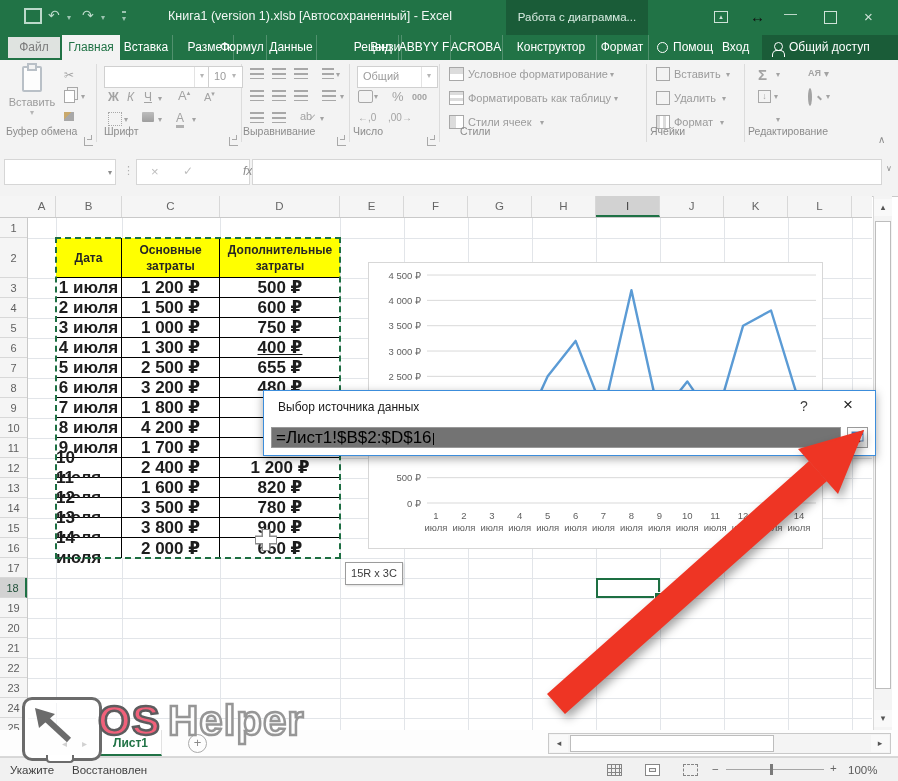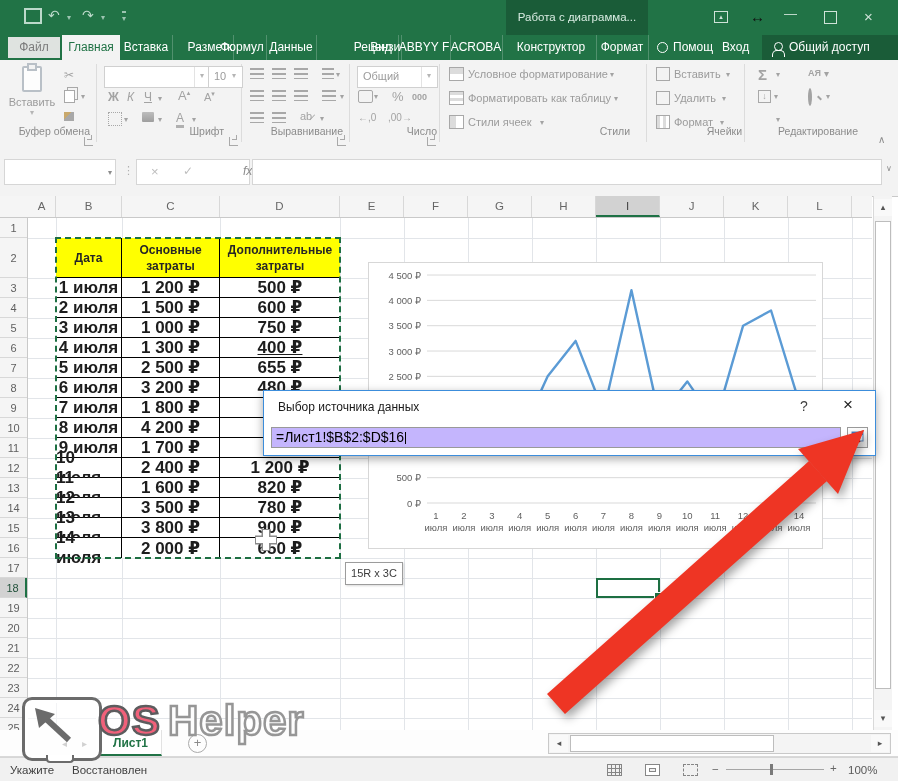--- a/index.html
+++ b/index.html
@@ -19,21 +19,21 @@
   #tabrow{left:0;top:35px;width:898px;height:25px;background:#217346;}
   .rtab{position:absolute;top:0;height:25px;line-height:25px;text-align:center;font-size:12px;color:#fff;
         border-right:1px solid rgba(255,255,255,.22);white-space:nowrap;overflow:hidden;}
   .rtab.active{background:#f3f3f3;color:#217346;border-right:none;}
   #file-tab{left:8px;top:2px;width:52px;height:21px;background:#dfe3e0;color:#7b7b7b;text-align:center;
             line-height:21px;font-size:12px;}
   #share-block{left:762px;top:0;width:136px;height:25px;background:#1a5c38;color:#fff;font-size:12px;line-height:25px;}
   
   #ribbon{left:0;top:60px;width:898px;height:90px;background:#f3f3f3;border-bottom:1px solid #d2d2d2;color:#9b9b9b;}
   .gsep{position:absolute;top:4px;width:1px;height:78px;background:#dcdcdc;}
-  .glabel{position:absolute;top:65px;font-size:10.5px;color:#8c8c8c;text-align:right;white-space:nowrap;}
+  .glabel{position:absolute;top:65px;font-size:10.5px;color:#8c8c8c;text-align:left;white-space:nowrap;}
   .launcher{position:absolute;top:77px;width:8px;height:8px;border-left:1px solid #a9a9a9;border-bottom:1px solid #a9a9a9;}
   .launcher:after{content:"";position:absolute;left:2px;top:-2px;width:4px;height:4px;border-right:1px solid #a9a9a9;border-bottom:1px solid #a9a9a9;}
   .ric{position:absolute;font-size:12px;color:#a3a3a3;}
   .rtxt{position:absolute;font-size:11px;color:#9b9b9b;white-space:nowrap;}
   .combo{position:absolute;background:#fff;border:1px solid #d0d0d0;font-size:11px;color:#9b9b9b;
          line-height:18px;padding-left:5px;}
   .combo .dd{position:absolute;right:1px;top:0;width:14px;height:100%;border-left:1px solid #e3e3e3;
              color:#b5b5b5;font-size:8px;text-align:center;line-height:18px;}
   .ic-lines{position:absolute;width:14px;height:11px;
             background:repeating-linear-gradient(to bottom,#a8a8a8 0 2px,transparent 2px 5px);}
@@ -73,22 +73,22 @@
   #tip{left:345px;top:562px;width:56px;height:21px;background:#fff;border:1px solid #9c9c9c;z-index:6;
        font-size:11px;color:#3c3c3c;text-align:center;line-height:20px;box-shadow:1px 1px 2px rgba(0,0,0,.15);}
   #selcell{left:596px;top:578px;width:64px;height:20px;border:2px solid #1d6f42;z-index:6;box-sizing:border-box;background:transparent;}
   #selcell:after{content:"";position:absolute;right:-4px;bottom:-4px;width:6px;height:6px;background:#1d6f42;border:1px solid #fff;}
   
   #dlg{left:263px;top:390px;width:613px;height:66px;background:#fff;border:1px solid #3c8ddb;z-index:7;
        box-shadow:0 3px 9px rgba(0,0,0,.35);box-sizing:border-box;}
   #dlg-title{left:14px;top:9px;font-size:12px;color:#1a1a1a;}
   #dlg-help{left:532px;top:7px;font-size:14px;color:#404040;width:16px;text-align:center;}
   #dlg-close{left:574px;top:4px;font-size:17px;color:#222;width:20px;text-align:center;}
-  #dlg-input{left:7px;top:36px;width:570px;height:21px;border:1px solid #999;background:#c4b5fd;box-sizing:border-box;
-             font-size:14px;color:#000;line-height:19px;padding-left:4px;white-space:nowrap;overflow:hidden;}
+  #dlg-input{left:7px;top:36px;width:570px;height:21px;border:1px solid #999;background:#737373;box-sizing:border-box;
+             font-size:17px;color:#000;line-height:19px;padding-left:4px;white-space:nowrap;overflow:hidden;}
   .caret-bar{display:inline-block;width:1px;height:12px;background:#000;vertical-align:-2px;margin-left:1px;}
   #dlg-expand{left:583px;top:36px;width:21px;height:21px;border:1px solid #9a9a9a;background:linear-gradient(#fdfdfd,#e9e9e9);box-sizing:border-box;}
   
   #tabsbar{left:0;top:730px;width:898px;height:27px;background:#fdfdfd;border-bottom:1px solid #d9d9d9;box-sizing:border-box;}
   #sheet-tab{left:100px;top:0;width:62px;height:26px;background:#fff;color:#217346;font-weight:700;font-size:12px;
              text-align:center;line-height:26px;border-bottom:2px solid #217346;border-right:1px solid #e2e2e2;box-sizing:border-box;}
   .navarr{color:#9a9a9a;font-size:10px;top:8px;}
   #addsheet{left:188px;top:4px;width:17px;height:17px;border:1px solid #ababab;border-radius:50%;color:#8a8a8a;
             font-size:13px;line-height:15px;text-align:center;}
   #hscroll{left:548px;top:3px;width:343px;height:21px;border:1px solid #c9c9c9;background:#f4f4f4;box-sizing:border-box;}
@@ -113,20 +113,21 @@
 
 <div id="app">
 
   <div id="titlebar" class="abs">
     <span class="abs qat-ic" style="left:24px;top:8px;width:14px;height:12px;border:2px solid #bcd9ca;"></span>
     <span class="abs qat-ic" style="left:48px;top:8px;">↶</span>
     <span class="abs caret" style="left:67px;top:13px;">▾</span>
     <span class="abs qat-ic" style="left:82px;top:8px;">↷</span>
     <span class="abs caret" style="left:101px;top:13px;">▾</span>
     <span class="abs caret" style="left:122px;top:11px;border-top:2px solid #9cc4b1;padding-top:1px;">▾</span>
+    <div id="title-text" class="abs">Книга1 (version 1).xlsb [Автосохраненный] - Excel</div>
     <div id="ctx-group" class="abs">Работа с диаграмма...</div>
     <span class="abs box-ic" style="left:714px;top:11px;">
         <span style="display:block;text-align:center;font-size:7px;line-height:9px;color:#cfe3d8;">▴</span>
       </span>
     <span class="abs" style="left:750px;top:8px;color:#111;font-size:15px;font-weight:700;">↔</span>
     <span class="abs winbtn" style="left:784px;top:6px;">—</span>
     <span class="abs box-ic" style="left:824px;top:11px;width:11px;height:11px;"></span>
     <span class="abs winbtn" style="left:864px;top:8px;font-size:15px;">×</span>
   </div>
 

